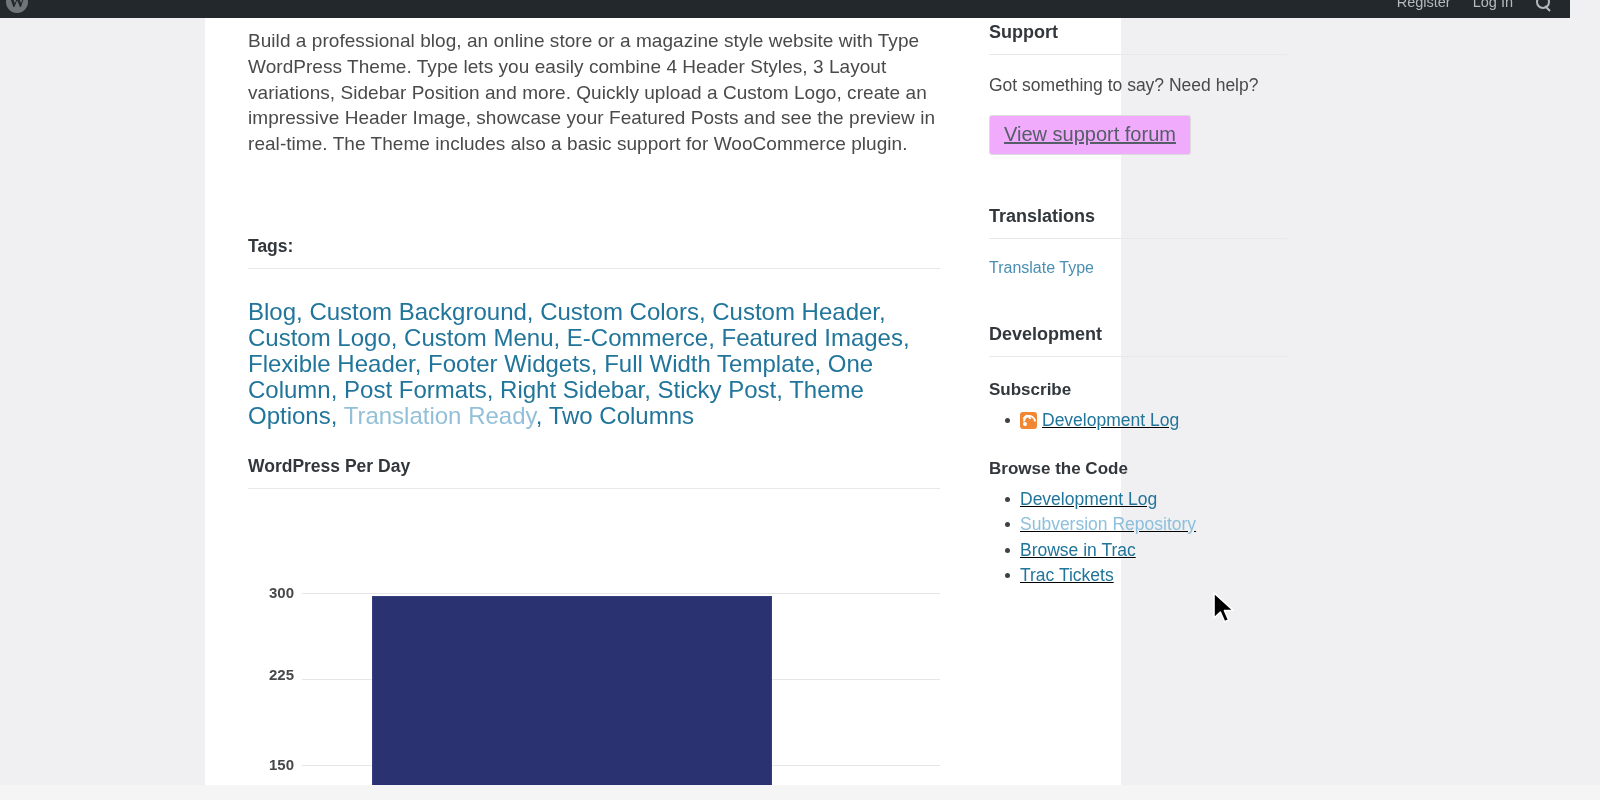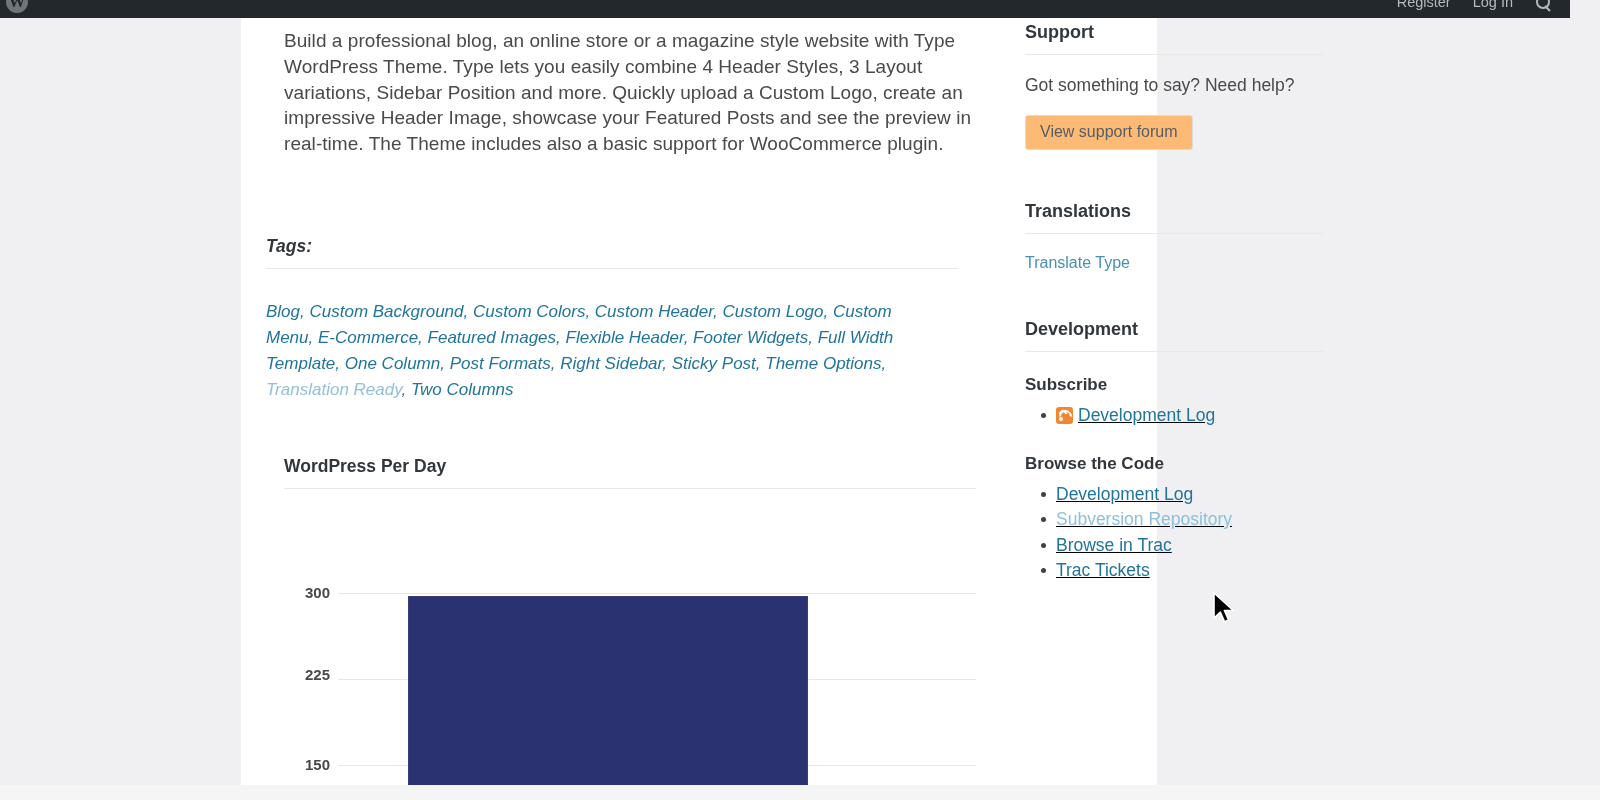--- a/index.html
+++ b/index.html
@@ -75,21 +75,20 @@
     transform-origin: left center;
   }
 
   
   .page {
     position: absolute;
     left: 205px; top: 18px;
     width: 916px;
     height: 767px;
     background: #ffffff;
-    margin-left: 36px;
   }
   .bottom-strip {
     position: absolute;
     left: 0; top: 785px;
     width: 1600px; height: 15px;
     background: #f6f5f6;
   }
 
   
   .content {
@@ -113,24 +112,24 @@
     margin: 0;
     padding: 0;
   }
   .rule {
     height: 1px;
     background: #e8e8e8;
     width: 692px;
     margin-top: 11px;
   }
 
-  .tags-block { position: absolute; left: 25px; top: 218px; width: 692px; font-style: italic; }
+  .tags-block { position: absolute; left: 43px; top: 218px; width: 692px; }
   .tag-list {
     margin-top: 30px;
-    font-size: 17px;
+    font-size: 24px;
     line-height: 26px;
     color: #0073aa;
     width: 676px;
   }
   .tag-list a {
     color: #21759b;
     text-decoration: none;
   }
   .tag-list a.hl { color: #93c0d8; }
   .tag-sep { color: #21759b; }
@@ -187,27 +186,28 @@
   }
   .side-text {
     font-size: 17.5px;
     color: #4a4a4a;
     margin-top: 20px;
   }
   .btn {
     display: inline-block;
     margin-top: 19px;
     padding: 7px 14px 8px;
-    background: #fdba74;
+    background: #f0abfc;
     border: 1px solid #dcdcdc;
     border-radius: 3px;
-    font-size: 16px;
+    font-size: 20px;
     color: #555d66;
     font-family: "Liberation Sans", sans-serif;
     cursor: pointer;
+    text-decoration: underline;
   }
   .side-link {
     display: inline-block;
     margin-top: 20px;
     font-size: 16px;
     color: #21759b;
     text-decoration: none;
   }
   .side-link.hl { color: #4a8fb3; }
 

